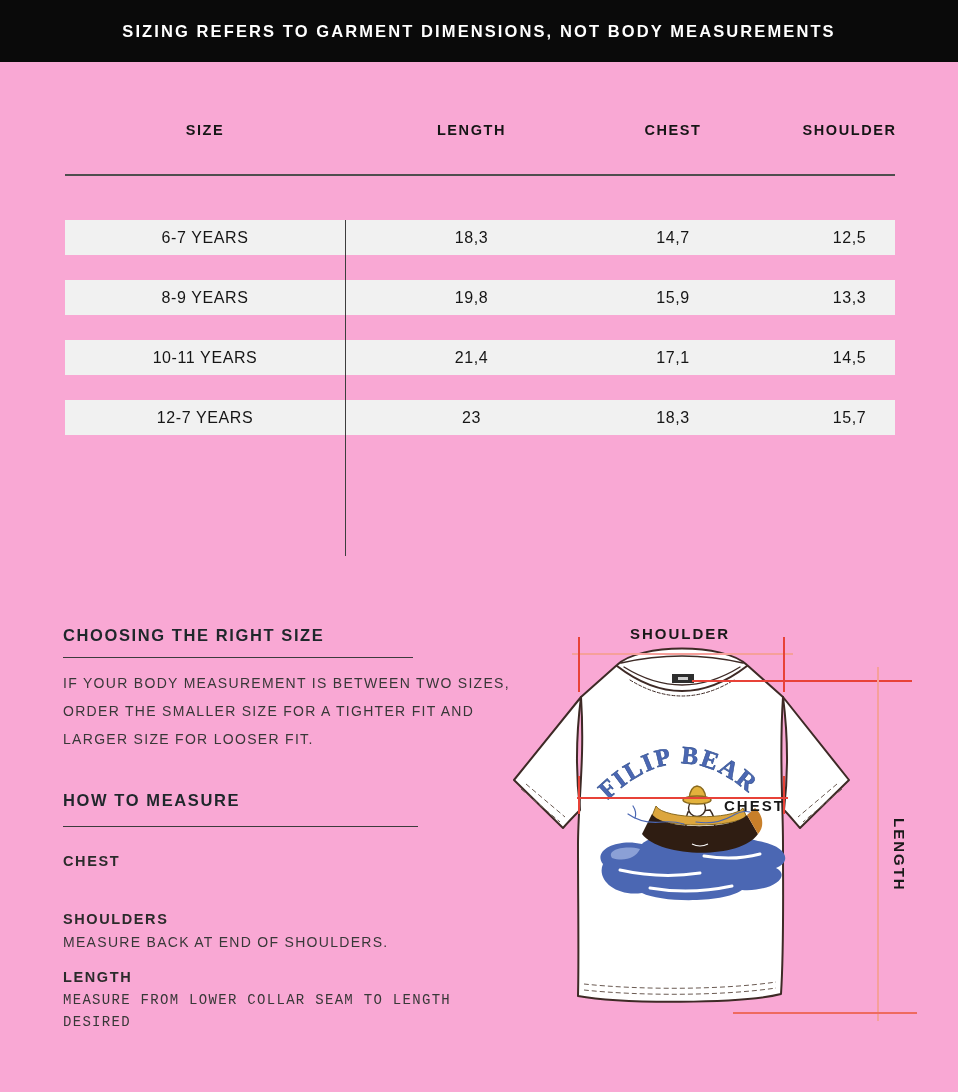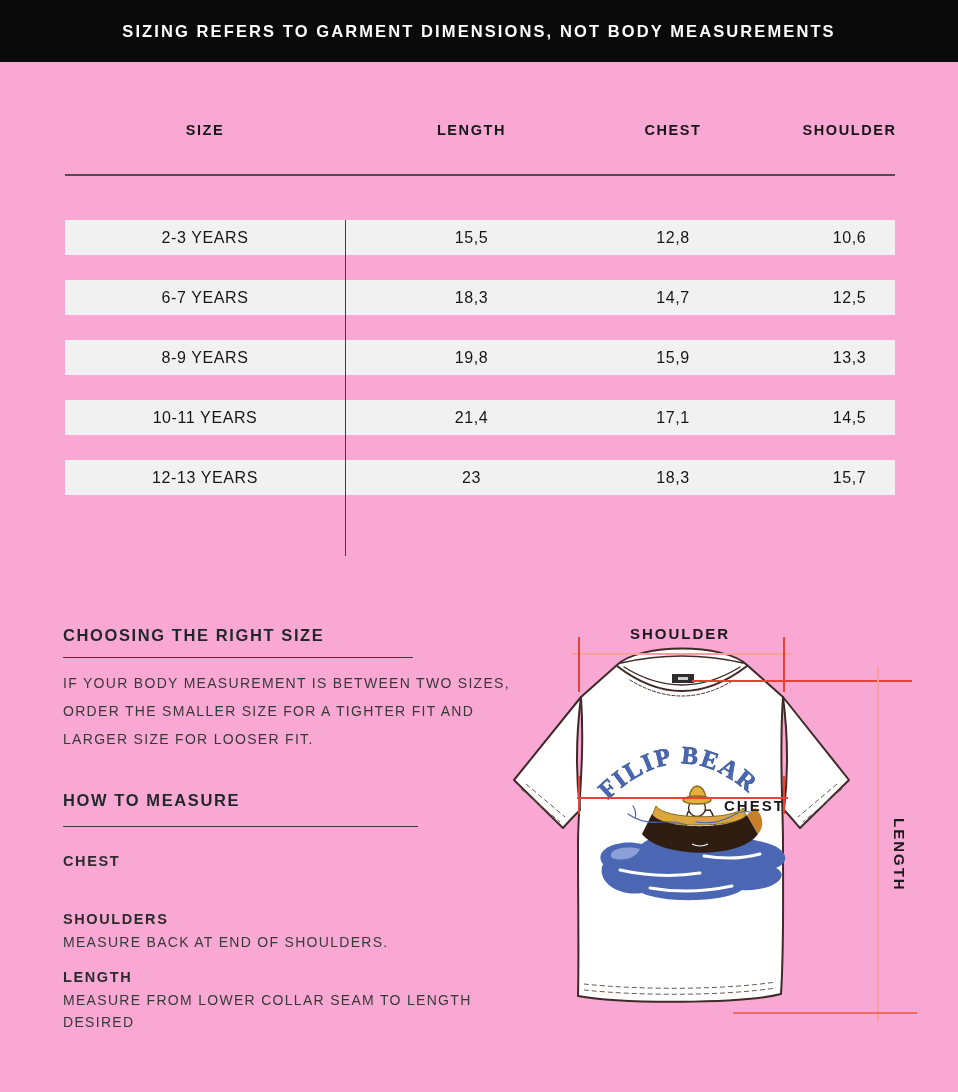--- a/index.html
+++ b/index.html
@@ -77,66 +77,60 @@
   <div class="tbl-head">
     <div class="col-header">SIZE</div>
     <div class="col-header">LENGTH</div>
     <div class="col-header">CHEST</div>
     <div class="col-header">SHOULDER</div>
   </div>
   <div class="head-rule"></div>
 
   <div class="rows">
     <div class="tbl-row">
-      <div class="cell">2-3 YEARS</div>
-      <div class="cell">15,5</div>
-      <div class="cell">12,8</div>
-      <div class="cell">10,6</div>
-    </div>
-    <div class="tbl-row">
       <div class="cell">6-7 YEARS</div>
       <div class="cell">18,3</div>
       <div class="cell">14,7</div>
       <div class="cell">12,5</div>
     </div>
     <div class="tbl-row">
       <div class="cell">8-9 YEARS</div>
       <div class="cell">19,8</div>
       <div class="cell">15,9</div>
       <div class="cell">13,3</div>
     </div>
     <div class="tbl-row">
       <div class="cell">10-11 YEARS</div>
       <div class="cell">21,4</div>
       <div class="cell">17,1</div>
       <div class="cell">14,5</div>
     </div>
     <div class="tbl-row">
-      <div class="cell">12-13 YEARS</div>
+      <div class="cell">12-7 YEARS</div>
       <div class="cell">23</div>
       <div class="cell">18,3</div>
       <div class="cell">15,7</div>
     </div>
   </div>
   <div class="v-divider"></div>
 
   <div class="section-heading" style="top:626px;">CHOOSING THE RIGHT SIZE</div>
   <div class="section-rule" style="top:657px; width:350px;"></div>
   <div class="para" style="top:669px;">IF YOUR BODY MEASUREMENT IS BETWEEN TWO SIZES, ORDER THE SMALLER SIZE FOR A TIGHTER FIT AND LARGER SIZE FOR LOOSER FIT.</div>
 
   <div class="section-heading" style="top:791px;">HOW TO MEASURE</div>
   <div class="section-rule" style="top:826px; width:355px;"></div>
 
   <div class="term" style="top:853px;">CHEST</div>
 
   <div class="term" style="top:911px;">SHOULDERS</div>
   <div class="desc" style="top:931px;">MEASURE BACK AT END OF SHOULDERS.</div>
 
   <div class="term" style="top:969px;">LENGTH</div>
-  <div class="desc narrow" style="top:989px;">MEASURE FROM LOWER COLLAR SEAM TO LENGTH DESIRED</div>
+  <div class="desc narrow" style="top:989px;font-family:Liberation Mono, monospace;">MEASURE FROM LOWER COLLAR SEAM TO LENGTH DESIRED</div>
 
   <svg class="diagram-svg" viewBox="495 618 460 452">
 
     <g stroke="#3e2a26" stroke-width="2" fill="#ffffff" stroke-linejoin="round" stroke-linecap="round">
       <path d="M 581,697
                C 585,760 578,802 578,845
                C 578,902 579,958 578,996
                C 620,1004 742,1004 781,994
                C 784,948 783,900 783,845
                C 783,800 779,755 783,697

